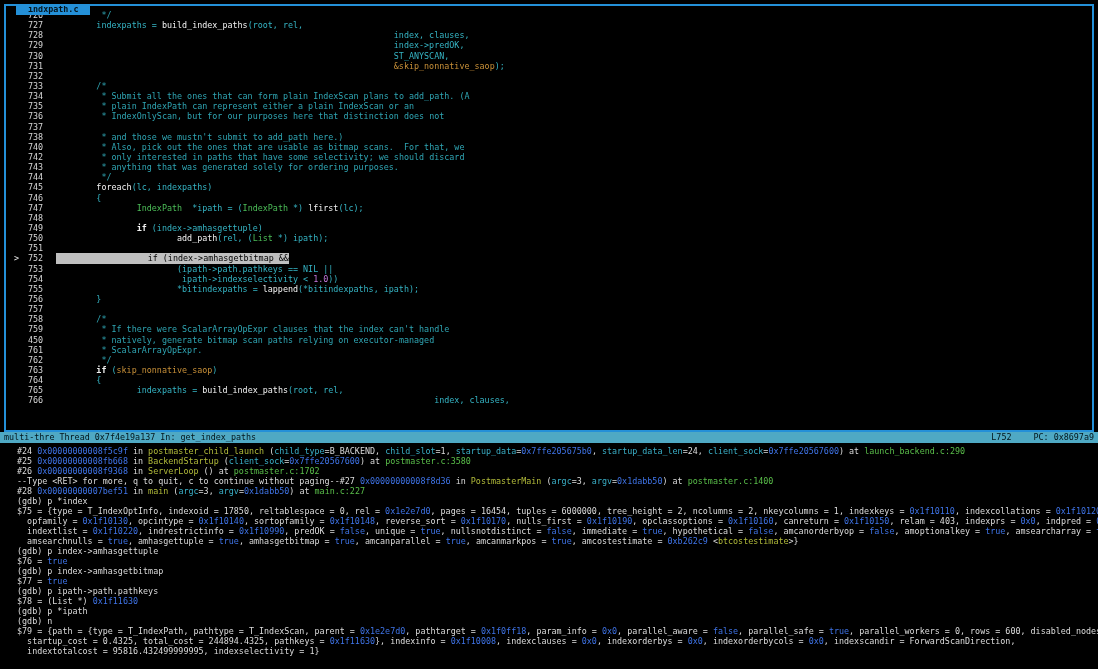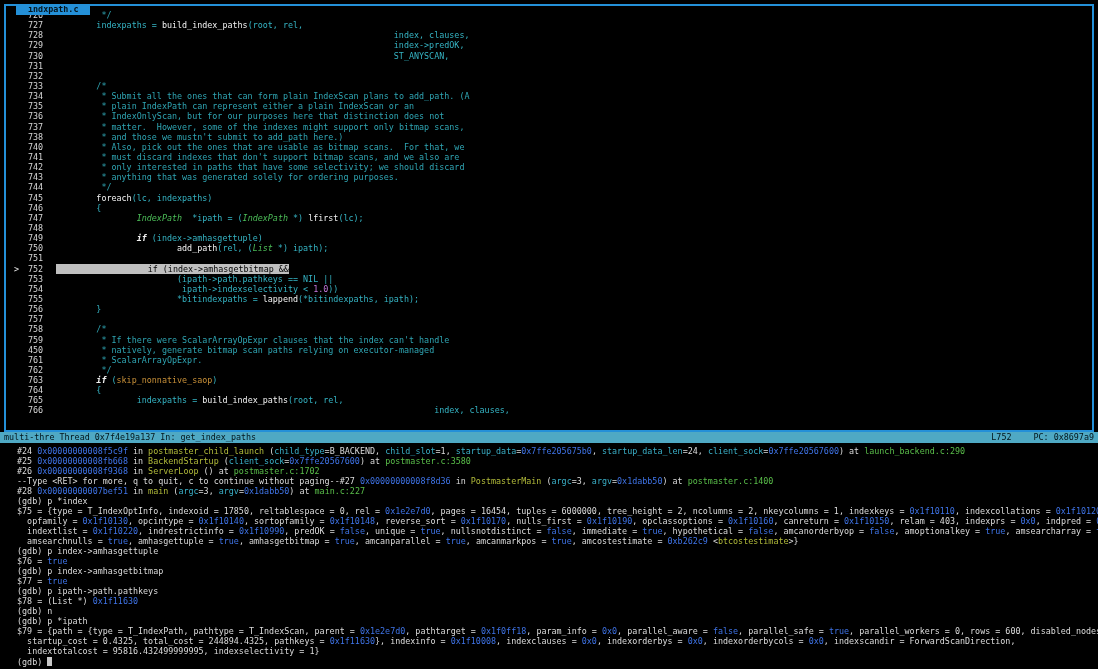--- a/index.html
+++ b/index.html
@@ -25,47 +25,46 @@
   .con-row{white-space:pre;height:10px;line-height:10px;}
   .cursor{display:inline-block;width:5px;height:9px;background:#c8c8c8;transform:translateY(1px);}
   .sg-w{color:var(--white);}
   .sg-b{color:var(--blue);}
   .sg-fn{color:var(--func);}
   .sg-fl{color:var(--file);}
   .sg-v{color:var(--var);}
   .sg-p{color:var(--plain);}
   .sg-c{color:var(--comment);}
   .sg-f{color:#f2f2f2;font-weight:normal;}
-  .sg-k{color:#f2f2f2;font-weight:bold;font-style:italic;}
-  .sg-t{color:var(--type);font-style:italic;}
+  .sg-k{color:#f2f2f2;font-weight:bold;}
+  .sg-t{color:var(--type);}
   .sg-n{color:var(--number);}
   .sg-o{color:var(--orange);}
 </style>
 </head>
 <body>
 
 <div class="screen">
   <div class="src-window">
     <div class="src-title">indxpath.c</div>
     <div class="src-lines">
         <div class="src-row"><span class="mark"></span><span class="lnum">726</span><span class="codetext">         <span class="sg-c">*/</span></span></div>
         <div class="src-row"><span class="mark"></span><span class="lnum">727</span><span class="codetext">        <span class="sg-p">indexpaths = </span><span class="sg-f">build_index_paths</span><span class="sg-p">(root, rel,</span></span></div>
         <div class="src-row"><span class="mark"></span><span class="lnum">728</span><span class="codetext">                                                                   <span class="sg-p">index, clauses,</span></span></div>
         <div class="src-row"><span class="mark"></span><span class="lnum">729</span><span class="codetext">                                                                   <span class="sg-p">index-&gt;predOK,</span></span></div>
         <div class="src-row"><span class="mark"></span><span class="lnum">730</span><span class="codetext">                                                                   <span class="sg-p">ST_ANYSCAN,</span></span></div>
-        <div class="src-row"><span class="mark"></span><span class="lnum">731</span></div>
+        <div class="src-row"><span class="mark"></span><span class="lnum">731</span><span class="codetext">                                                                   <span class="sg-o">&amp;skip_nonnative_saop</span><span class="sg-p">);</span></span></div>
         <div class="src-row"><span class="mark"></span><span class="lnum">732</span><span class="codetext"></span></div>
         <div class="src-row"><span class="mark"></span><span class="lnum">733</span><span class="codetext">        <span class="sg-c">/*</span></span></div>
         <div class="src-row"><span class="mark"></span><span class="lnum">734</span><span class="codetext">         <span class="sg-c">* Submit all the ones that can form plain IndexScan plans to add_path. (A</span></span></div>
         <div class="src-row"><span class="mark"></span><span class="lnum">735</span><span class="codetext">         <span class="sg-c">* plain IndexPath can represent either a plain IndexScan or an</span></span></div>
         <div class="src-row"><span class="mark"></span><span class="lnum">736</span><span class="codetext">         <span class="sg-c">* IndexOnlyScan, but for our purposes here that distinction does not</span></span></div>
-        <div class="src-row"><span class="mark"></span><span class="lnum">737</span><span class="codetext">         <span class="sg-c">* matter.  However, some of the indexes might support only bitmap scans,</span></span></div>
+        <div class="src-row"><span class="mark"></span><span class="lnum">737</span></div>
         <div class="src-row"><span class="mark"></span><span class="lnum">738</span><span class="codetext">         <span class="sg-c">* and those we mustn't submit to add_path here.)</span></span></div>
         <div class="src-row"><span class="mark"></span><span class="lnum">740</span><span class="codetext">         <span class="sg-c">* Also, pick out the ones that are usable as bitmap scans.  For that, we</span></span></div>
-        <div class="src-row"><span class="mark"></span><span class="lnum">741</span><span class="codetext">         <span class="sg-c">* must discard indexes that don't support bitmap scans, and we also are</span></span></div>
         <div class="src-row"><span class="mark"></span><span class="lnum">742</span><span class="codetext">         <span class="sg-c">* only interested in paths that have some selectivity; we should discard</span></span></div>
         <div class="src-row"><span class="mark"></span><span class="lnum">743</span><span class="codetext">         <span class="sg-c">* anything that was generated solely for ordering purposes.</span></span></div>
         <div class="src-row"><span class="mark"></span><span class="lnum">744</span><span class="codetext">         <span class="sg-c">*/</span></span></div>
         <div class="src-row"><span class="mark"></span><span class="lnum">745</span><span class="codetext">        <span class="sg-f">foreach</span><span class="sg-p">(lc, indexpaths)</span></span></div>
         <div class="src-row"><span class="mark"></span><span class="lnum">746</span><span class="codetext">        <span class="sg-p">{</span></span></div>
         <div class="src-row"><span class="mark"></span><span class="lnum">747</span><span class="codetext">                <span class="sg-t">IndexPath</span><span class="sg-p">  *ipath = (</span><span class="sg-t">IndexPath</span><span class="sg-p"> *) </span><span class="sg-f">lfirst</span><span class="sg-p">(lc);</span></span></div>
         <div class="src-row"><span class="mark"></span><span class="lnum">748</span><span class="codetext"></span></div>
         <div class="src-row"><span class="mark"></span><span class="lnum">749</span><span class="codetext">                <span class="sg-k">if</span><span class="sg-p"> (index-&gt;amhasgettuple)</span></span></div>
         <div class="src-row"><span class="mark"></span><span class="lnum">750</span><span class="codetext">                        <span class="sg-f">add_path</span><span class="sg-p">(rel, (</span><span class="sg-t">List</span><span class="sg-p"> *) ipath);</span></span></div>
         <div class="src-row"><span class="mark"></span><span class="lnum">751</span><span class="codetext"></span></div>
@@ -100,20 +99,19 @@
       <div class="con-row"><span class="sg-w">$75 = {type = T_IndexOptInfo, indexoid = 17850, reltablespace = 0, rel = </span><span class="sg-b">0x1e2e7d0</span><span class="sg-w">, pages = 16454, tuples = 6000000, tree_height = 2, ncolumns = 2, nkeycolumns = 1, indexkeys = </span><span class="sg-b">0x1f10110</span><span class="sg-w">, indexcollations = </span><span class="sg-b">0x1f10120</span><span class="sg-w">,</span></div>
       <div class="con-row"><span class="sg-w">  opfamily = </span><span class="sg-b">0x1f10130</span><span class="sg-w">, opcintype = </span><span class="sg-b">0x1f10140</span><span class="sg-w">, sortopfamily = </span><span class="sg-b">0x1f10148</span><span class="sg-w">, reverse_sort = </span><span class="sg-b">0x1f10170</span><span class="sg-w">, nulls_first = </span><span class="sg-b">0x1f10190</span><span class="sg-w">, opclassoptions = </span><span class="sg-b">0x1f10160</span><span class="sg-w">, canreturn = </span><span class="sg-b">0x1f10150</span><span class="sg-w">, relam = 403, indexprs = </span><span class="sg-b">0x0</span><span class="sg-w">, indpred = </span><span class="sg-b">0x0</span><span class="sg-w">,</span></div>
       <div class="con-row"><span class="sg-w">  indextlist = </span><span class="sg-b">0x1f10220</span><span class="sg-w">, indrestrictinfo = </span><span class="sg-b">0x1f10990</span><span class="sg-w">, predOK = </span><span class="sg-b">false</span><span class="sg-w">, unique = </span><span class="sg-b">true</span><span class="sg-w">, nullsnotdistinct = </span><span class="sg-b">false</span><span class="sg-w">, immediate = </span><span class="sg-b">true</span><span class="sg-w">, hypothetical = </span><span class="sg-b">false</span><span class="sg-w">, amcanorderbyop = </span><span class="sg-b">false</span><span class="sg-w">, amoptionalkey = </span><span class="sg-b">true</span><span class="sg-w">, amsearcharray = </span><span class="sg-b">true</span></div>
       <div class="con-row"><span class="sg-w">  amsearchnulls = </span><span class="sg-b">true</span><span class="sg-w">, amhasgettuple = </span><span class="sg-b">true</span><span class="sg-w">, amhasgetbitmap = </span><span class="sg-b">true</span><span class="sg-w">, amcanparallel = </span><span class="sg-b">true</span><span class="sg-w">, amcanmarkpos = </span><span class="sg-b">true</span><span class="sg-w">, amcostestimate = </span><span class="sg-b">0xb262c9</span><span class="sg-w"> &lt;</span><span class="sg-fn">btcostestimate</span><span class="sg-w">&gt;}</span></div>
       <div class="con-row"><span class="sg-w">(gdb) p index-&gt;amhasgettuple</span></div>
       <div class="con-row"><span class="sg-w">$76 = </span><span class="sg-b">true</span></div>
       <div class="con-row"><span class="sg-w">(gdb) p index-&gt;amhasgetbitmap</span></div>
       <div class="con-row"><span class="sg-w">$77 = </span><span class="sg-b">true</span></div>
       <div class="con-row"><span class="sg-w">(gdb) p ipath-&gt;path.pathkeys</span></div>
       <div class="con-row"><span class="sg-w">$78 = (List *) </span><span class="sg-b">0x1f11630</span></div>
+      <div class="con-row"><span class="sg-w">(gdb) p *ipath</span></div>
       <div class="con-row"><span class="sg-w">(gdb) n</span></div>
-      <div class="con-row"><span class="sg-w">(gdb) p *ipath</span></div>
       <div class="con-row"><span class="sg-w">$79 = {path = {type = T_IndexPath, pathtype = T_IndexScan, parent = </span><span class="sg-b">0x1e2e7d0</span><span class="sg-w">, pathtarget = </span><span class="sg-b">0x1f0ff18</span><span class="sg-w">, param_info = </span><span class="sg-b">0x0</span><span class="sg-w">, parallel_aware = </span><span class="sg-b">false</span><span class="sg-w">, parallel_safe = </span><span class="sg-b">true</span><span class="sg-w">, parallel_workers = 0, rows = 600, disabled_nodes = 0,</span></div>
       <div class="con-row"><span class="sg-w">  startup_cost = 0.4325, total_cost = 244894.4325, pathkeys = </span><span class="sg-b">0x1f11630</span><span class="sg-w">}, indexinfo = </span><span class="sg-b">0x1f10008</span><span class="sg-w">, indexclauses = </span><span class="sg-b">0x0</span><span class="sg-w">, indexorderbys = </span><span class="sg-b">0x0</span><span class="sg-w">, indexorderbycols = </span><span class="sg-b">0x0</span><span class="sg-w">, indexscandir = ForwardScanDirection,</span></div>
       <div class="con-row"><span class="sg-w">  indextotalcost = 95816.432499999995, indexselectivity = 1}</span></div>
-      <div class="con-row"><span class="sg-w">(gdb) </span><span class="cursor"></span></div>
     </div>
 </div>
 
 </body></html>

